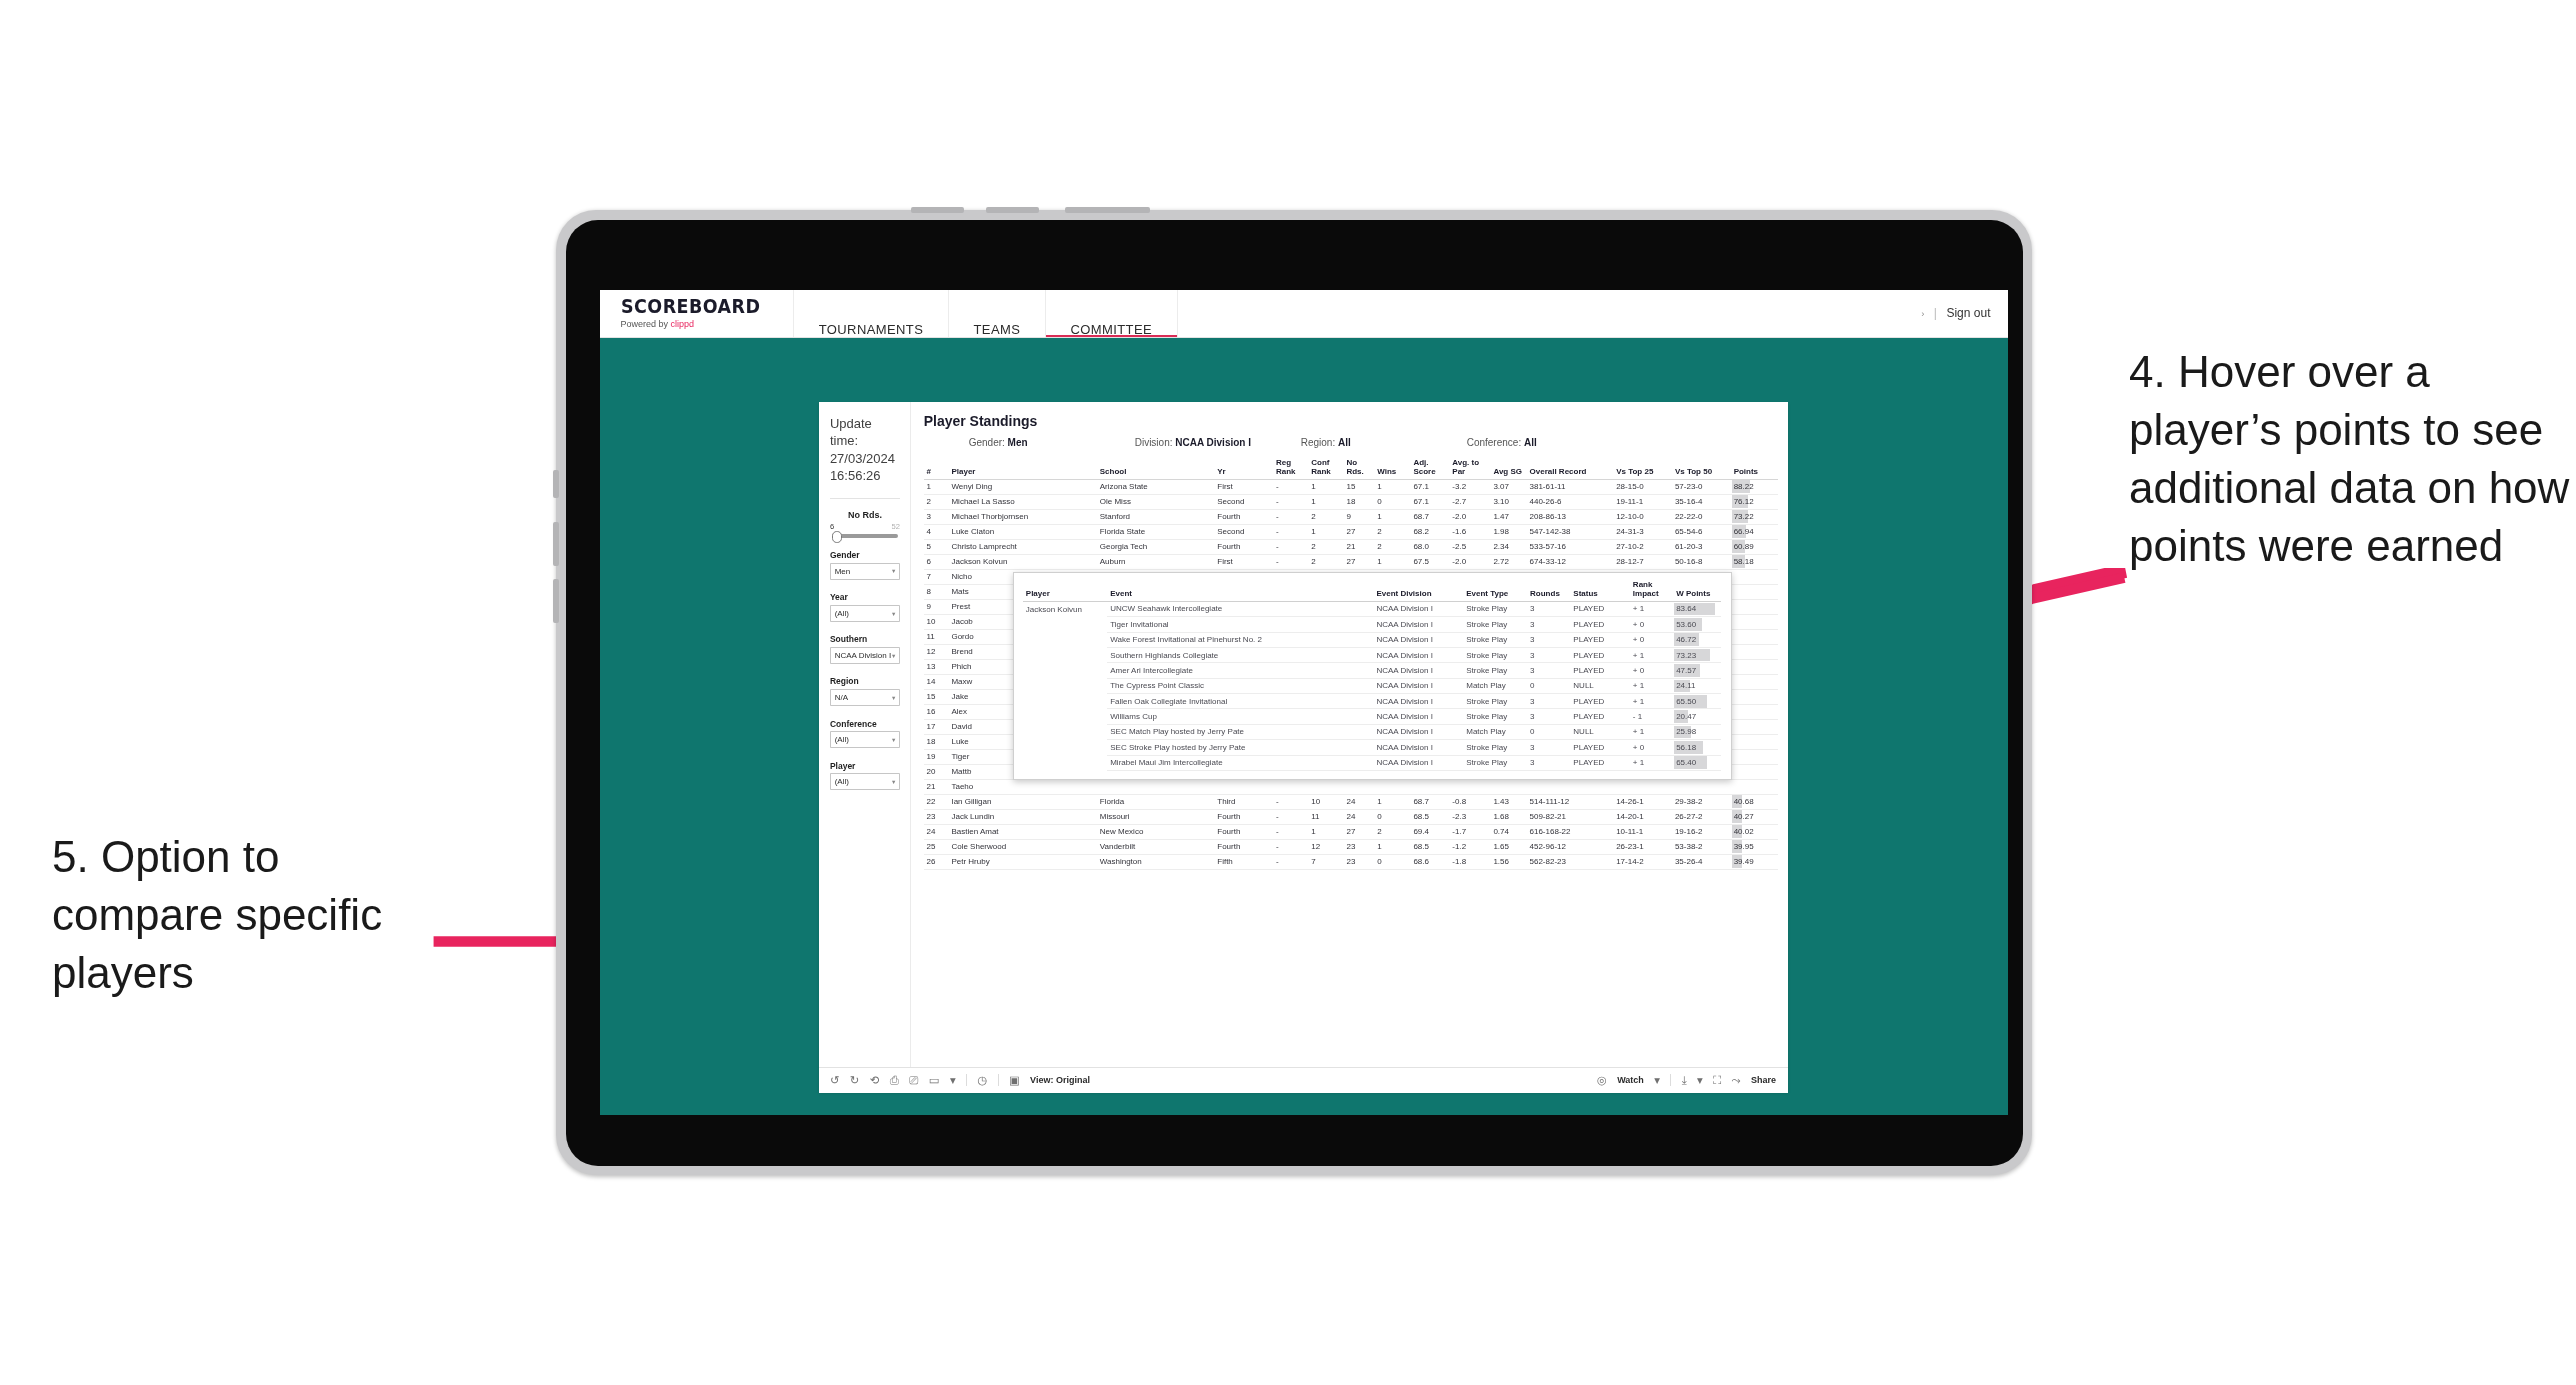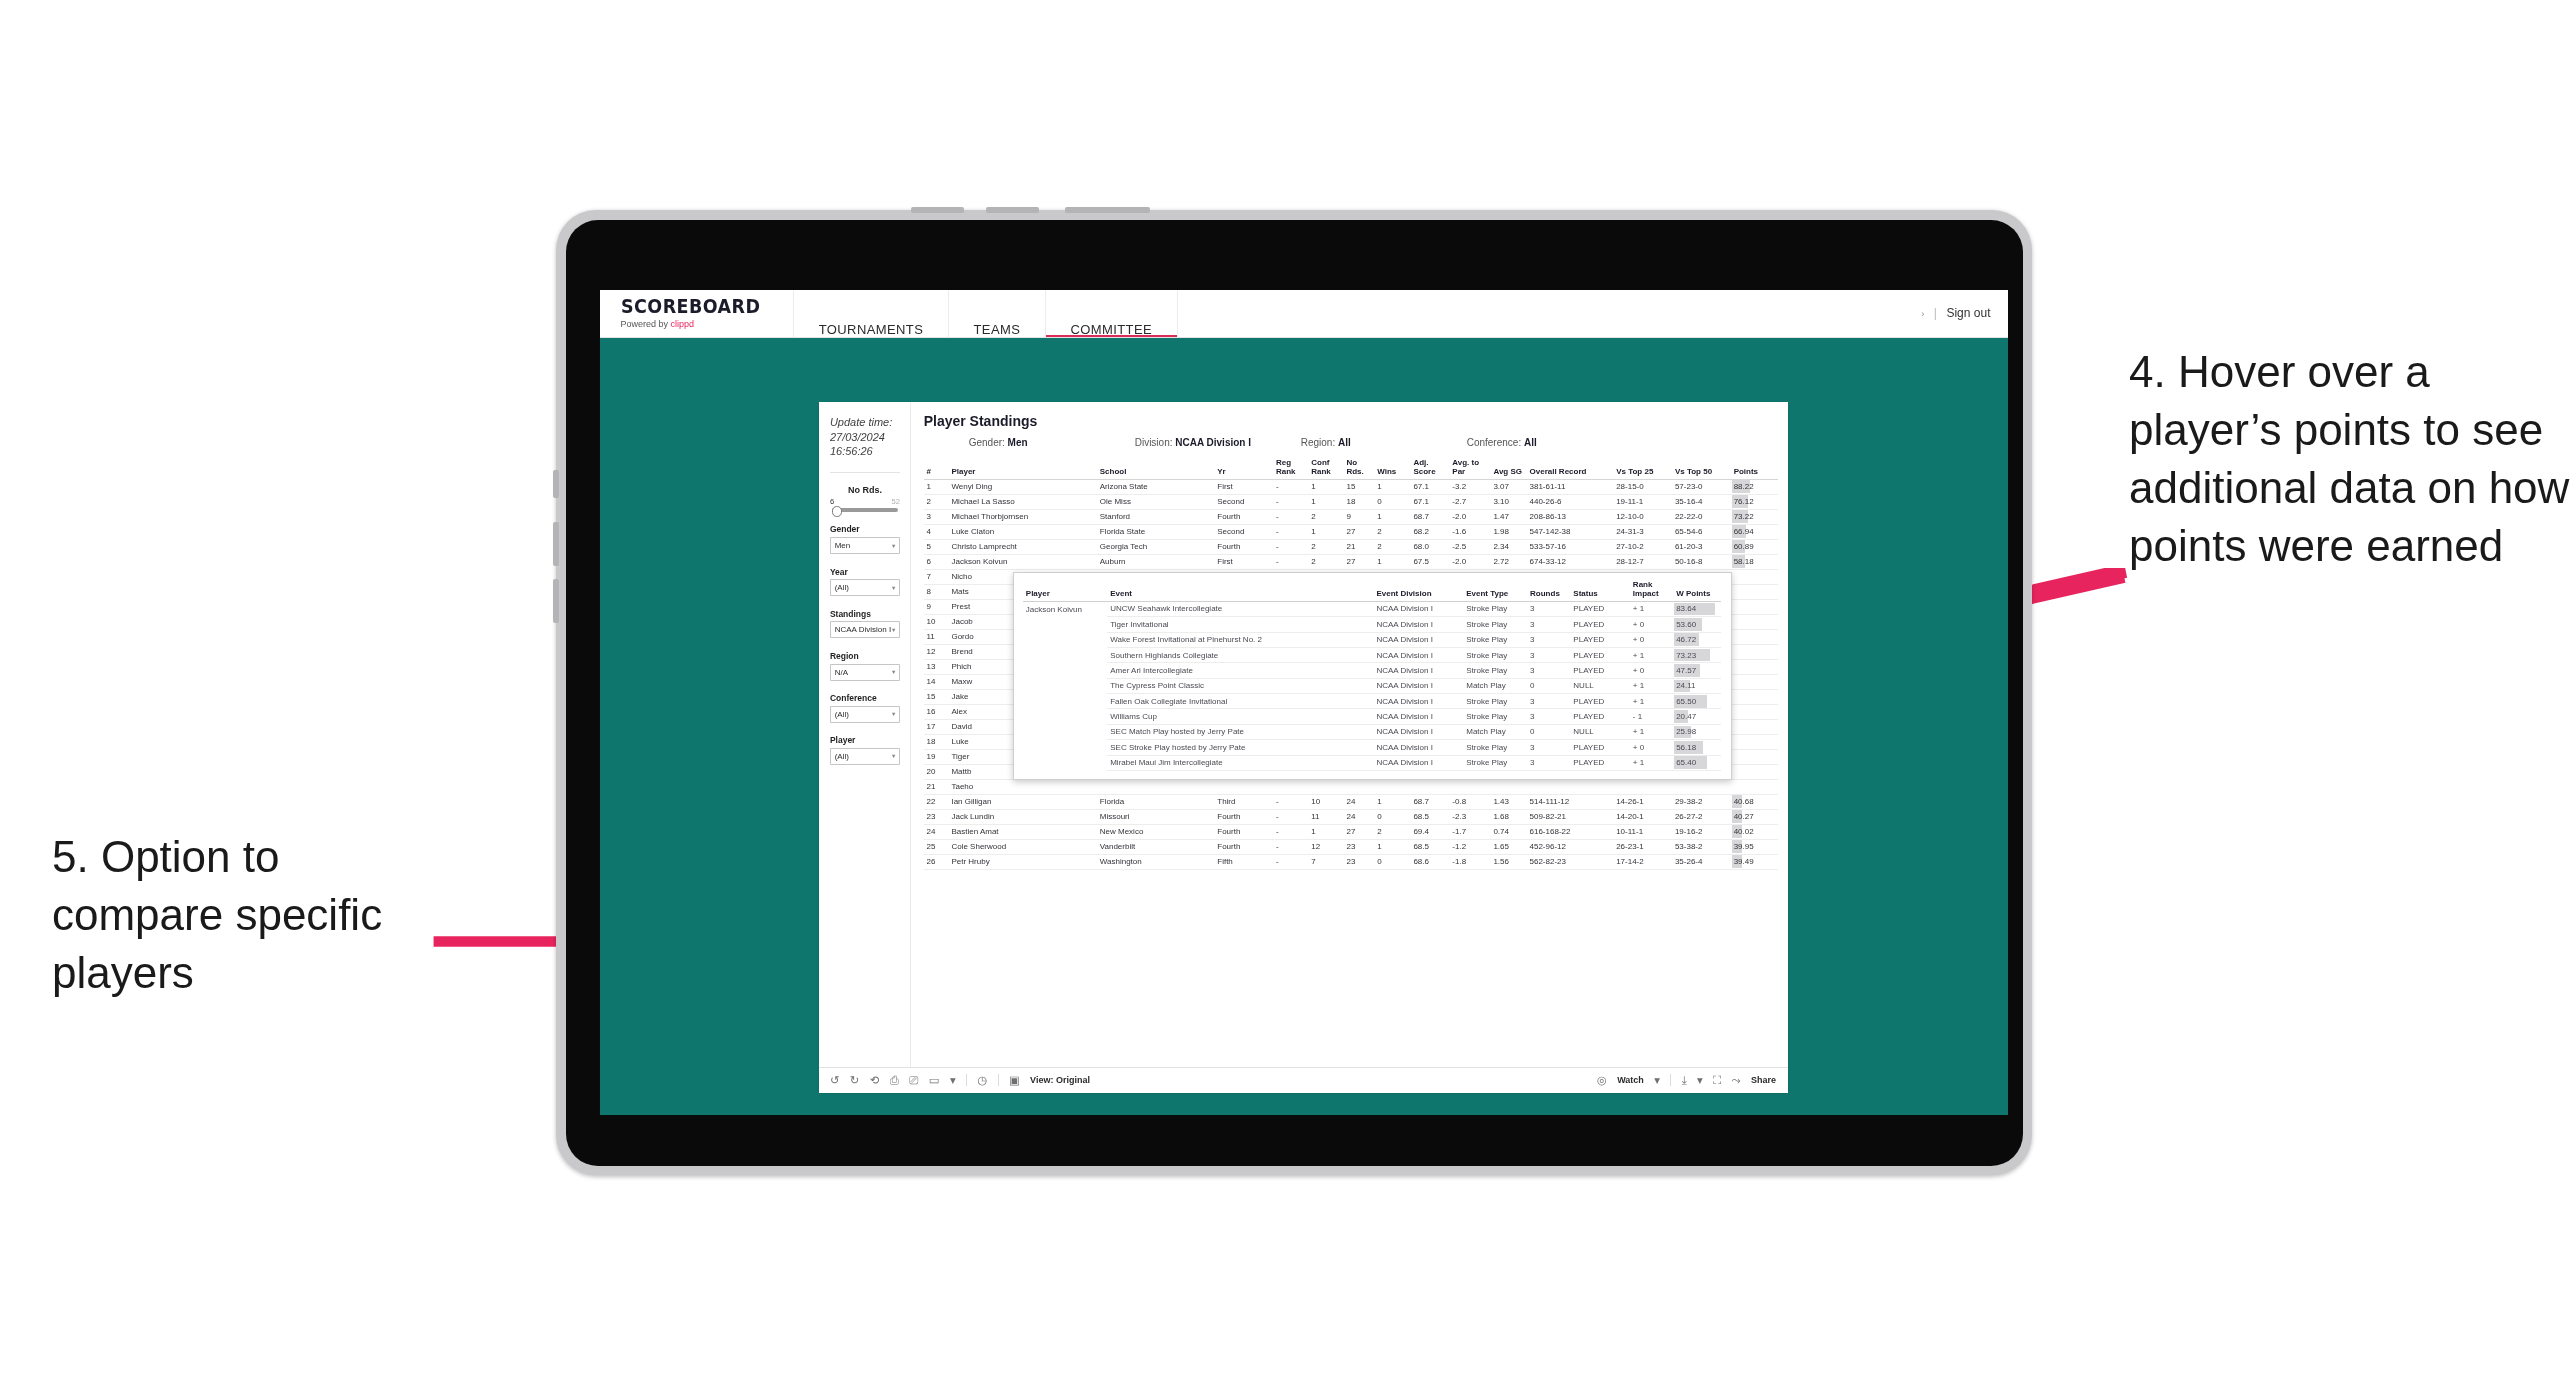--- a/index.html
+++ b/index.html
@@ -56,21 +56,21 @@
 
   
   #vizwrap{position:absolute;left:219px;top:112px;width:969px;height:691px;}
   #viz{background:#ffffff;width:100%;height:100%;position:relative;
        box-shadow:0 0.9px 2.8px rgba(0,0,0,.14);display:flex;flex-direction:column;}
   #vizbody{display:flex;flex:1;min-height:0;}
 
   
   #filters{width:92px;flex:0 0 92px;padding:13.2px 9.5px 0 11.4px;box-sizing:border-box;
            border-right:0.9px solid #ebebeb;}
-  .update-lbl{font-size:11px;color:#3f3f3f;line-height:1.35;font-style:italic;}
+  .update-lbl{font-size:13px;color:#3f3f3f;line-height:1.35;}
   .fdiv{height:0.9px;background:#e3e3e3;margin:13.2px 0 11.4px 0;}
   .frow{margin-bottom:12.3px;}
   .flabel{font-size:8.5px;color:#1f1f1f;font-weight:bold;margin-bottom:2.8px;}
   .fselect{height:15px;border:0.9px solid #c6c6c6;background:#fff;border-radius:0.9px;
            display:flex;align-items:center;justify-content:space-between;
            padding:0 3.8px;font-size:8px;color:#2b2b2b;}
   .fselect .cv{color:#888;font-size:6.6px;}
   .slider-title{font-size:9px;color:#1f1f1f;font-weight:bold;text-align:center;margin-bottom:1.9px;}
   .slider-vals{display:flex;justify-content:space-between;font-size:7.6px;margin-bottom:2.8px;}
   .slider-vals .lo{color:#333;}
@@ -198,21 +198,21 @@
                 </div>
               </div>
               <div class="frow">
                 <div class="flabel">Year</div>
                 <div class="fselect">
                   <span>(All)</span>
                   <span class="cv">▾</span>
                 </div>
               </div>
               <div class="frow">
-                <div class="flabel">Standings</div>
+                <div class="flabel">Southern</div>
                 <div class="fselect">
                   <span>NCAA Division I</span>
                   <span class="cv">▾</span>
                 </div>
               </div>
               <div class="frow">
                 <div class="flabel">Region</div>
                 <div class="fselect">
                   <span>N/A</span>
                   <span class="cv">▾</span>

